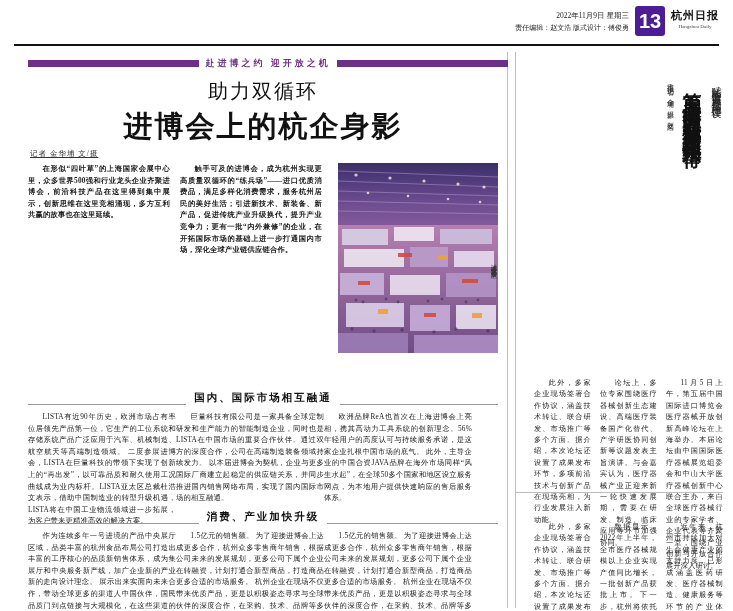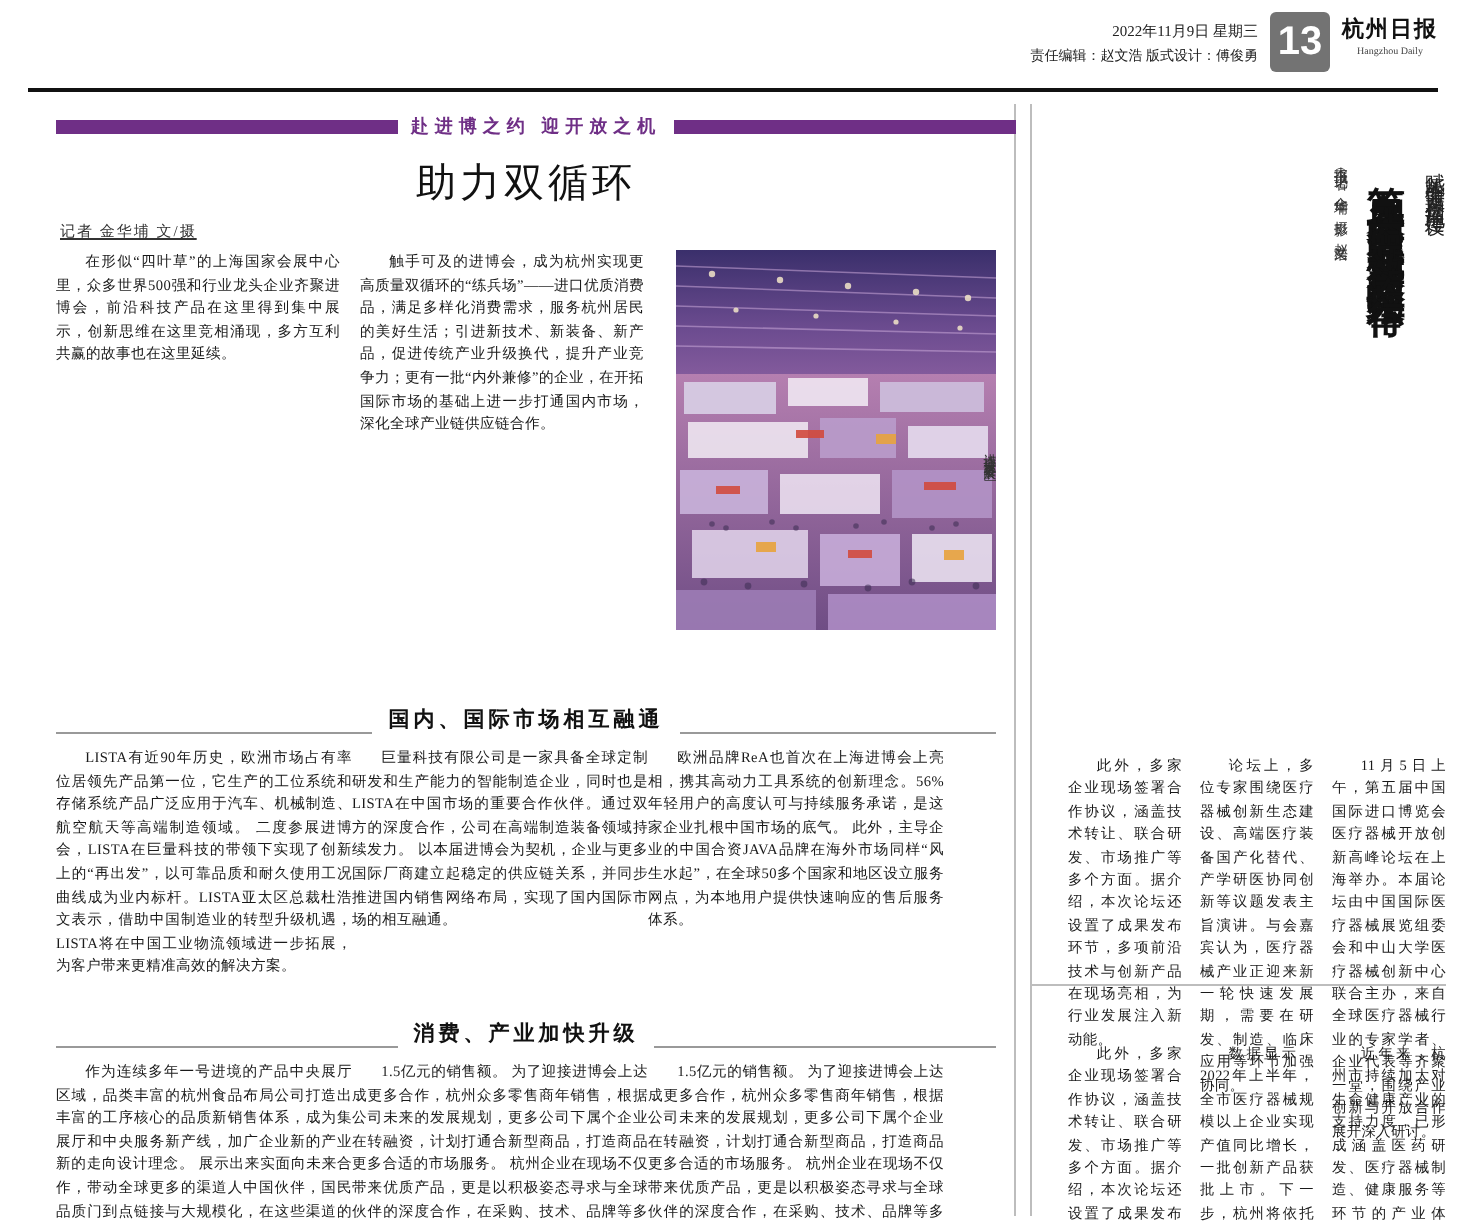--- a/index.html
+++ b/index.html
@@ -23,21 +23,21 @@
   }
   .mast-right{
     position:absolute;right:0;top:0;display:flex;align-items:center;gap:6px;
   }
   .mast-meta{
     text-align:right;font-size:7px;line-height:12px;color:#222;padding-top:2px;
   }
   .mast-meta .l1{font-size:7.5px;}
   .mast-meta .l2{font-size:7px;}
   .pagenum{
-    width:30px;height:30px;background:#737373;color:#fff;border-radius:3px;
+    width:30px;height:30px;background:#4c1d95;color:#fff;border-radius:3px;
     font-size:20px;font-weight:bold;display:flex;align-items:center;justify-content:center;
     font-family:"Liberation Sans", sans-serif;
   }
   .paper-logo{
     display:flex;flex-direction:column;align-items:center;justify-content:center;
     font-size:11px;font-weight:bold;color:#111;line-height:11px;letter-spacing:1px;
   }
   .paper-logo .en{font-size:5px;font-weight:normal;letter-spacing:0;color:#444;}
 
   
@@ -67,20 +67,21 @@
     line-height:34px;margin-bottom:6px;
   }
   .byline{font-size:7.5px;color:#333;margin:6px 0 4px 2px;letter-spacing:1px;text-decoration:underline;}
 
   
   .lead{position:relative;height:220px;}
   .lead-col{
     position:absolute;top:0;width:142px;
     font-size:7.3px;line-height:11.6px;text-align:justify;color:#1a1a1a;
     letter-spacing:0.2px;
+    font-weight:bold;
   }
   .lead-col p{margin:0 0 5px 0;text-indent:2em;}
   .lead-c1{left:0;}
   .lead-c2{left:152px;}
   .photo-box{
     position:absolute;right:0;top:0;width:160px;height:190px;overflow:hidden;
     background:#2a2250;
   }
   .photo-art{position:absolute;inset:0;}
   .photo-cap{
@@ -165,20 +166,21 @@
     <div class="vrule" style="left:505px;"></div>
 
     <div class="ribbon">
       <div class="bar"></div>
       <div class="txt">赴进博之约  迎开放之机</div>
       <div class="bar"></div>
     </div>
 
     <div class="left">
       <div class="kicker">助力双循环</div>
+      <div class="headline">进博会上的杭企身影</div>
       <div class="byline">记者 金华埔 文/摄</div>
 
       <div class="lead">
         <div class="lead-col lead-c1">
           <p>在形似“四叶草”的上海国家会展中心里，众多世界500强和行业龙头企业齐聚进博会，前沿科技产品在这里得到集中展示，创新思维在这里竞相涌现，多方互利共赢的故事也在这里延续。</p>
         </div>
         <div class="lead-col lead-c2">
           <p>触手可及的进博会，成为杭州实现更高质量双循环的“练兵场”——进口优质消费品，满足多样化消费需求，服务杭州居民的美好生活；引进新技术、新装备、新产品，促进传统产业升级换代，提升产业竞争力；更有一批“内外兼修”的企业，在开拓国际市场的基础上进一步打通国内市场，深化全球产业链供应链合作。</p>
         </div>
 

